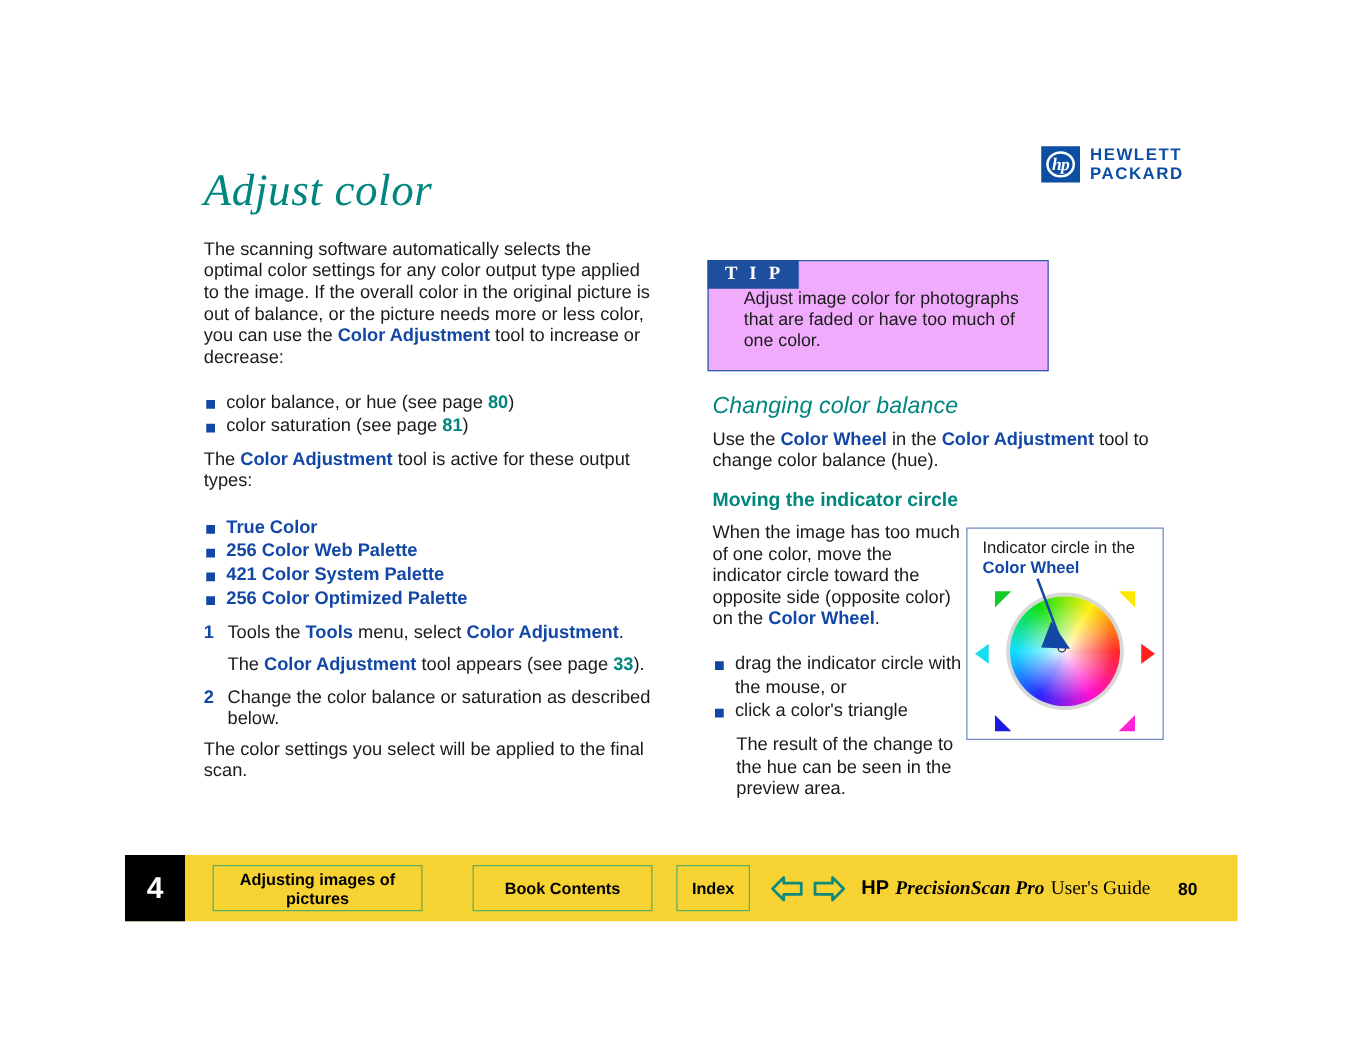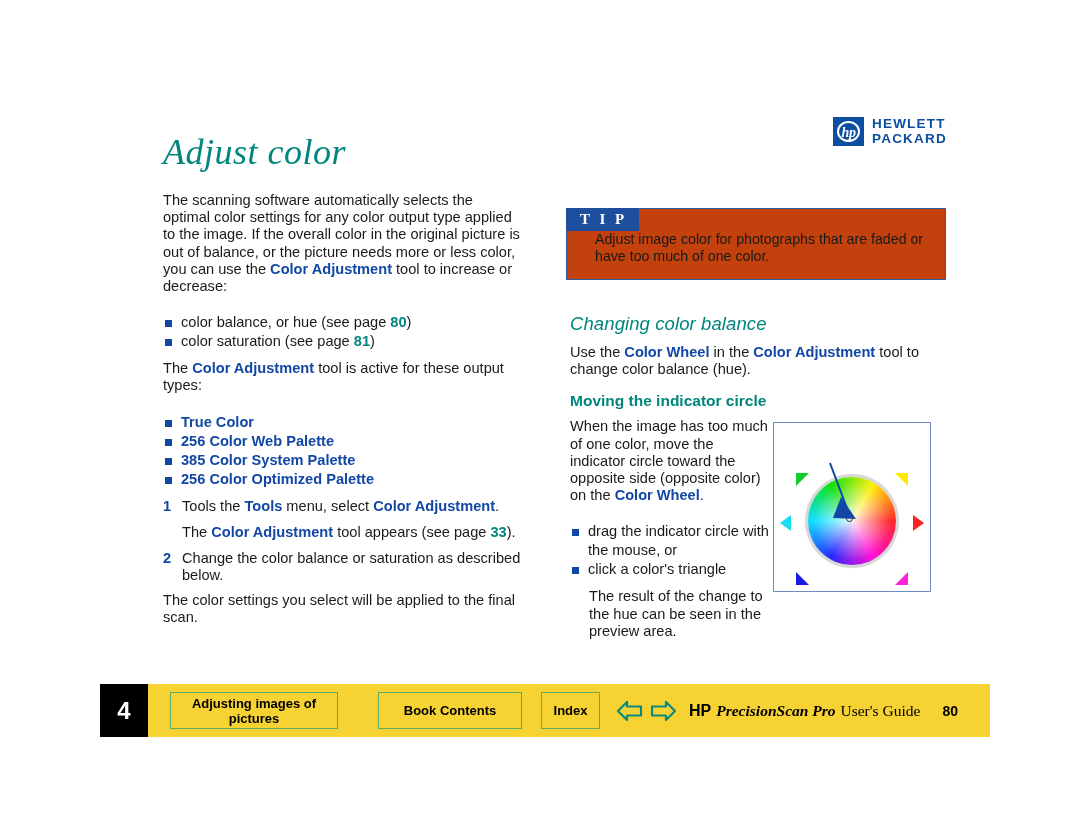--- a/index.html
+++ b/index.html
@@ -149,24 +149,24 @@
 
   
   #tip-wrap {
     position: absolute;
     left: 566px;
     top: 208px;
     width: 340px;
   }
   #tip-box {
     border: 1px solid #2a5fa8;
-    background: #c2410c;
+    background: #f0abfc;
     padding: 22px 16px 14px 28px;
     box-sizing: border-box;
-    width: 380px;
+    width: 273px;
   }
   #tip-text {
     font-size: 14.2px;
     line-height: 17px;
     color: #1a1a1a;
   }
   #tip-badge {
     position: absolute;
     left: 0px;
     top: 0px;
@@ -407,21 +407,21 @@
     <ul class="bl">
       <li><span>color balance, or hue (see page </span><span class="pg">80</span><span>)</span></li>
       <li><span>color saturation (see page </span><span class="pg">81</span><span>)</span></li>
     </ul>
 
     <p class="body tight"><span>The </span><span class="lk">Color Adjustment</span><span> tool is active for these output types:</span></p>
 
     <ul class="bl blue">
       <li>True Color</li>
       <li>256 Color Web Palette</li>
-      <li>385 Color System Palette</li>
+      <li>421 Color System Palette</li>
       <li>256 Color Optimized Palette</li>
     </ul>
 
     <ol class="steps">
       <li>
         <span class="num">1</span><span>Tools the </span><span class="lk">Tools</span><span> menu, select </span><span class="lk">Color Adjustment</span><span>.</span>
       </li>
     </ol>
 
     <div class="substep"><span>The </span><span class="lk">Color Adjustment</span><span> tool appears (see page </span><span class="pg">33</span><span>).</span></div>
@@ -456,20 +456,21 @@
       <ul class="bl">
         <li>drag the indicator circle with the mouse, or</li>
         <li>click a color's triangle</li>
       </ul>
 
       <div class="substep" style="margin-top:6px;">The result of the change to the hue can be seen in the preview area.</div>
     </div>
   </div>
 
   <div id="figure-box">
+    <div id="figure-caption"><span>Indicator circle in the </span><span class="lk">Color Wheel</span></div>
 
     <div id="wheel-stage">
       <div class="tri" id="tri-red"></div>
       <div class="tri" id="tri-cyan"></div>
       <div class="tri" id="tri-yellow"></div>
       <div class="tri" id="tri-green"></div>
       <div class="tri" id="tri-magenta"></div>
       <div class="tri" id="tri-blue"></div>
       <div id="color-wheel"></div>
       <div id="indicator-dot"></div>

